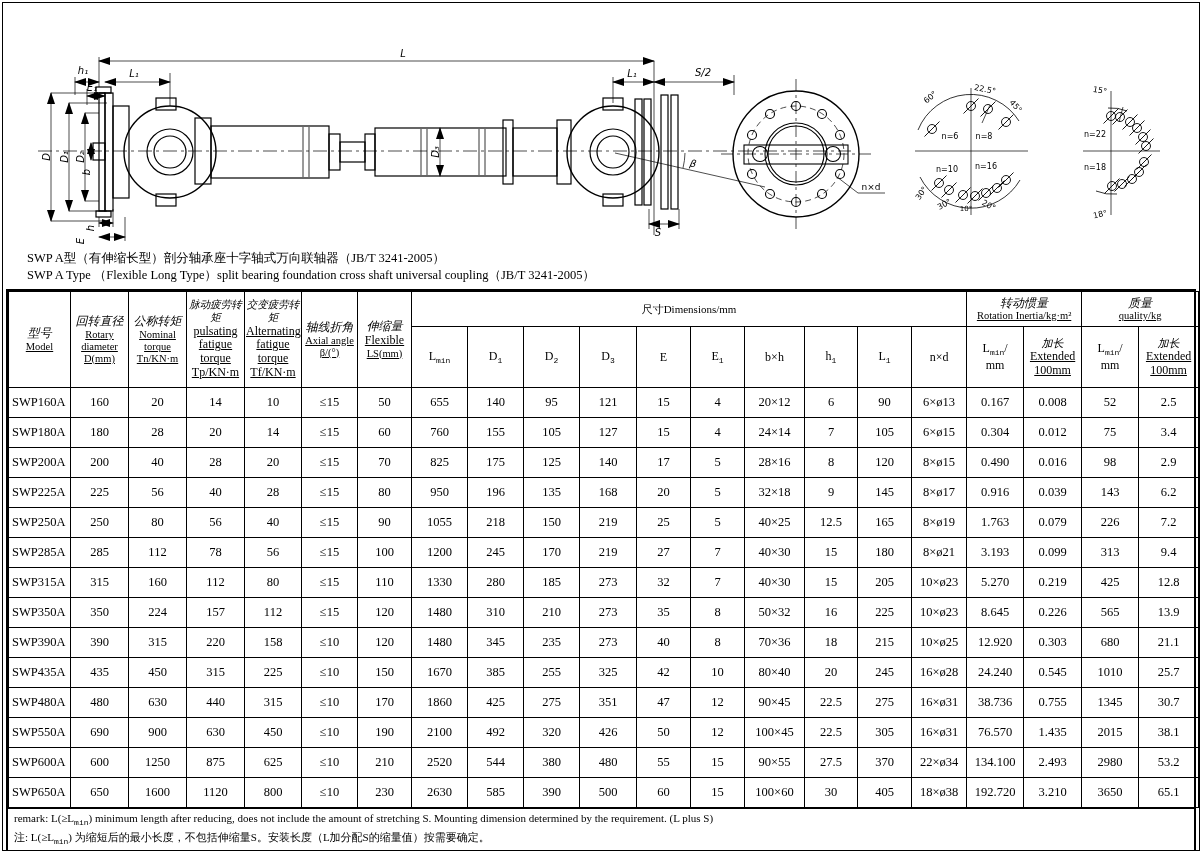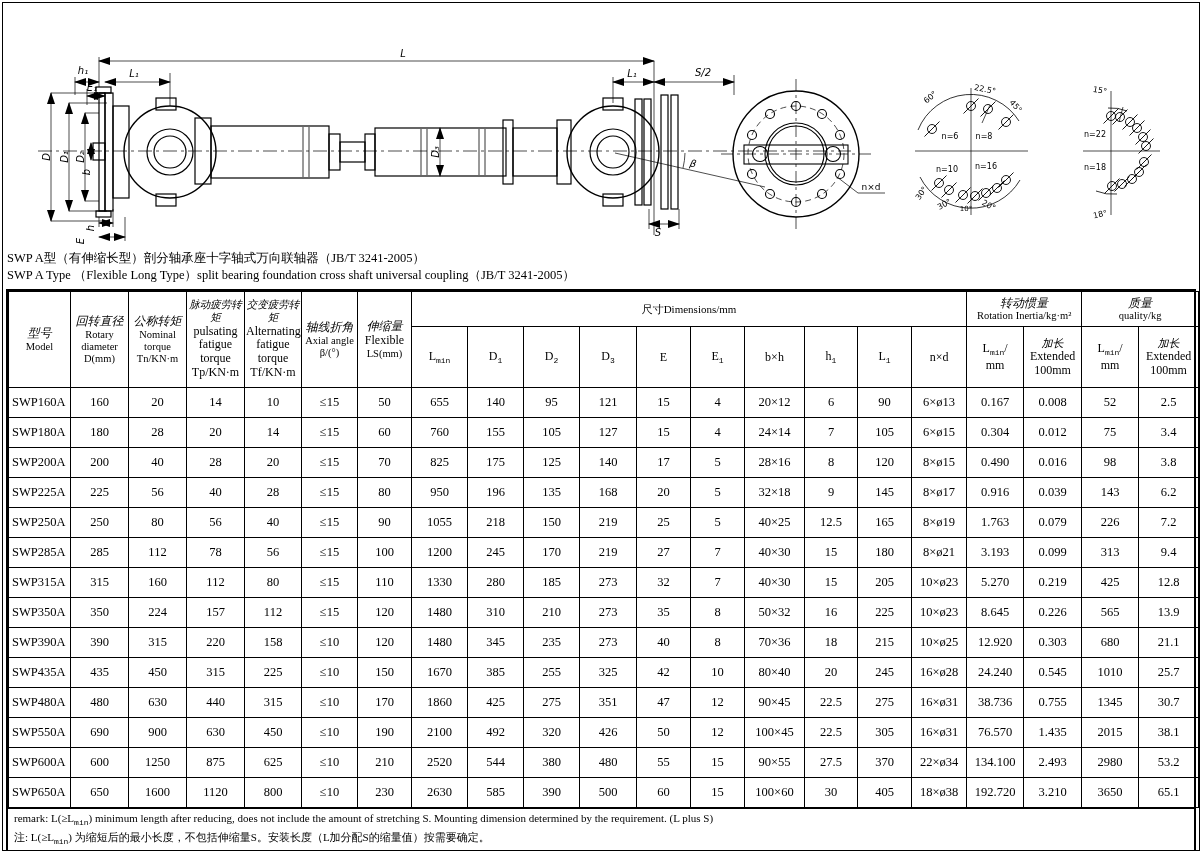--- a/index.html
+++ b/index.html
@@ -1,31 +1,31 @@
 <!DOCTYPE html>
 <html><head>
 <meta charset="utf-8">
 <style>
   html,body{margin:0;padding:0;background:#fff;}
   .sheet{position:relative;width:1196px;height:847px;margin:2px;border:1.5px solid #000;
          background:#fff;color:#000;font-family:"Liberation Serif","DejaVu Serif",serif;overflow:hidden;}
   .drawing{position:absolute;top:0;left:0;}
   svg{stroke:#000;fill:none;}
   svg text{stroke:none;fill:#000;font-family:"DejaVu Sans",sans-serif;}
-  .titles{position:absolute;left:4px;top:247px;line-height:17px;font-size:12.5px;white-space:nowrap;}
+  .titles{position:absolute;left:24px;top:247px;line-height:17px;font-size:12.5px;white-space:nowrap;}
   .table-wrap{position:absolute;left:3px;right:3px;top:286px;border:2px solid #000;background:#fff;}
   table{border-collapse:collapse;width:100%;table-layout:fixed;}
   th,td{border:1px solid #000;text-align:center;vertical-align:middle;font-weight:normal;
         padding:0 1px;overflow:hidden;}
   thead tr.group th{height:34px;}
   thead tr.subs th{height:60px;font-size:12px;}
   tbody td{height:29px;font-size:12.5px;}
   tbody td:first-child{text-align:left;padding-left:3px;}
   .cn{font-size:12px;line-height:1.2;font-style:italic;}
-  .en{font-size:10.5px;line-height:1.15;}
+  .en{font-size:10.5px;line-height:1.15;text-decoration:underline;}
   .small .en{font-size:12px;}
   sub{font-size:8px;font-family:Liberation Mono, monospace;}
   .notes{border-top:1.5px solid #000;padding:2px 6px 4px 6px;font-size:11px;line-height:15px;}
 </style>
 </head>
 <body>
 
 <div class="sheet">
 
   <div class="drawing">
@@ -392,21 +392,21 @@
             <td>140</td>
             <td>17</td>
             <td>5</td>
             <td>28×16</td>
             <td>8</td>
             <td>120</td>
             <td>8×ø15</td>
             <td>0.490</td>
             <td>0.016</td>
             <td>98</td>
-            <td>3.8</td>
+            <td>2.9</td>
           </tr>
           <tr>
             <td>SWP225A</td>
             <td>225</td>
             <td>56</td>
             <td>40</td>
             <td>28</td>
             <td>≤15</td>
             <td>80</td>
             <td>950</td>

